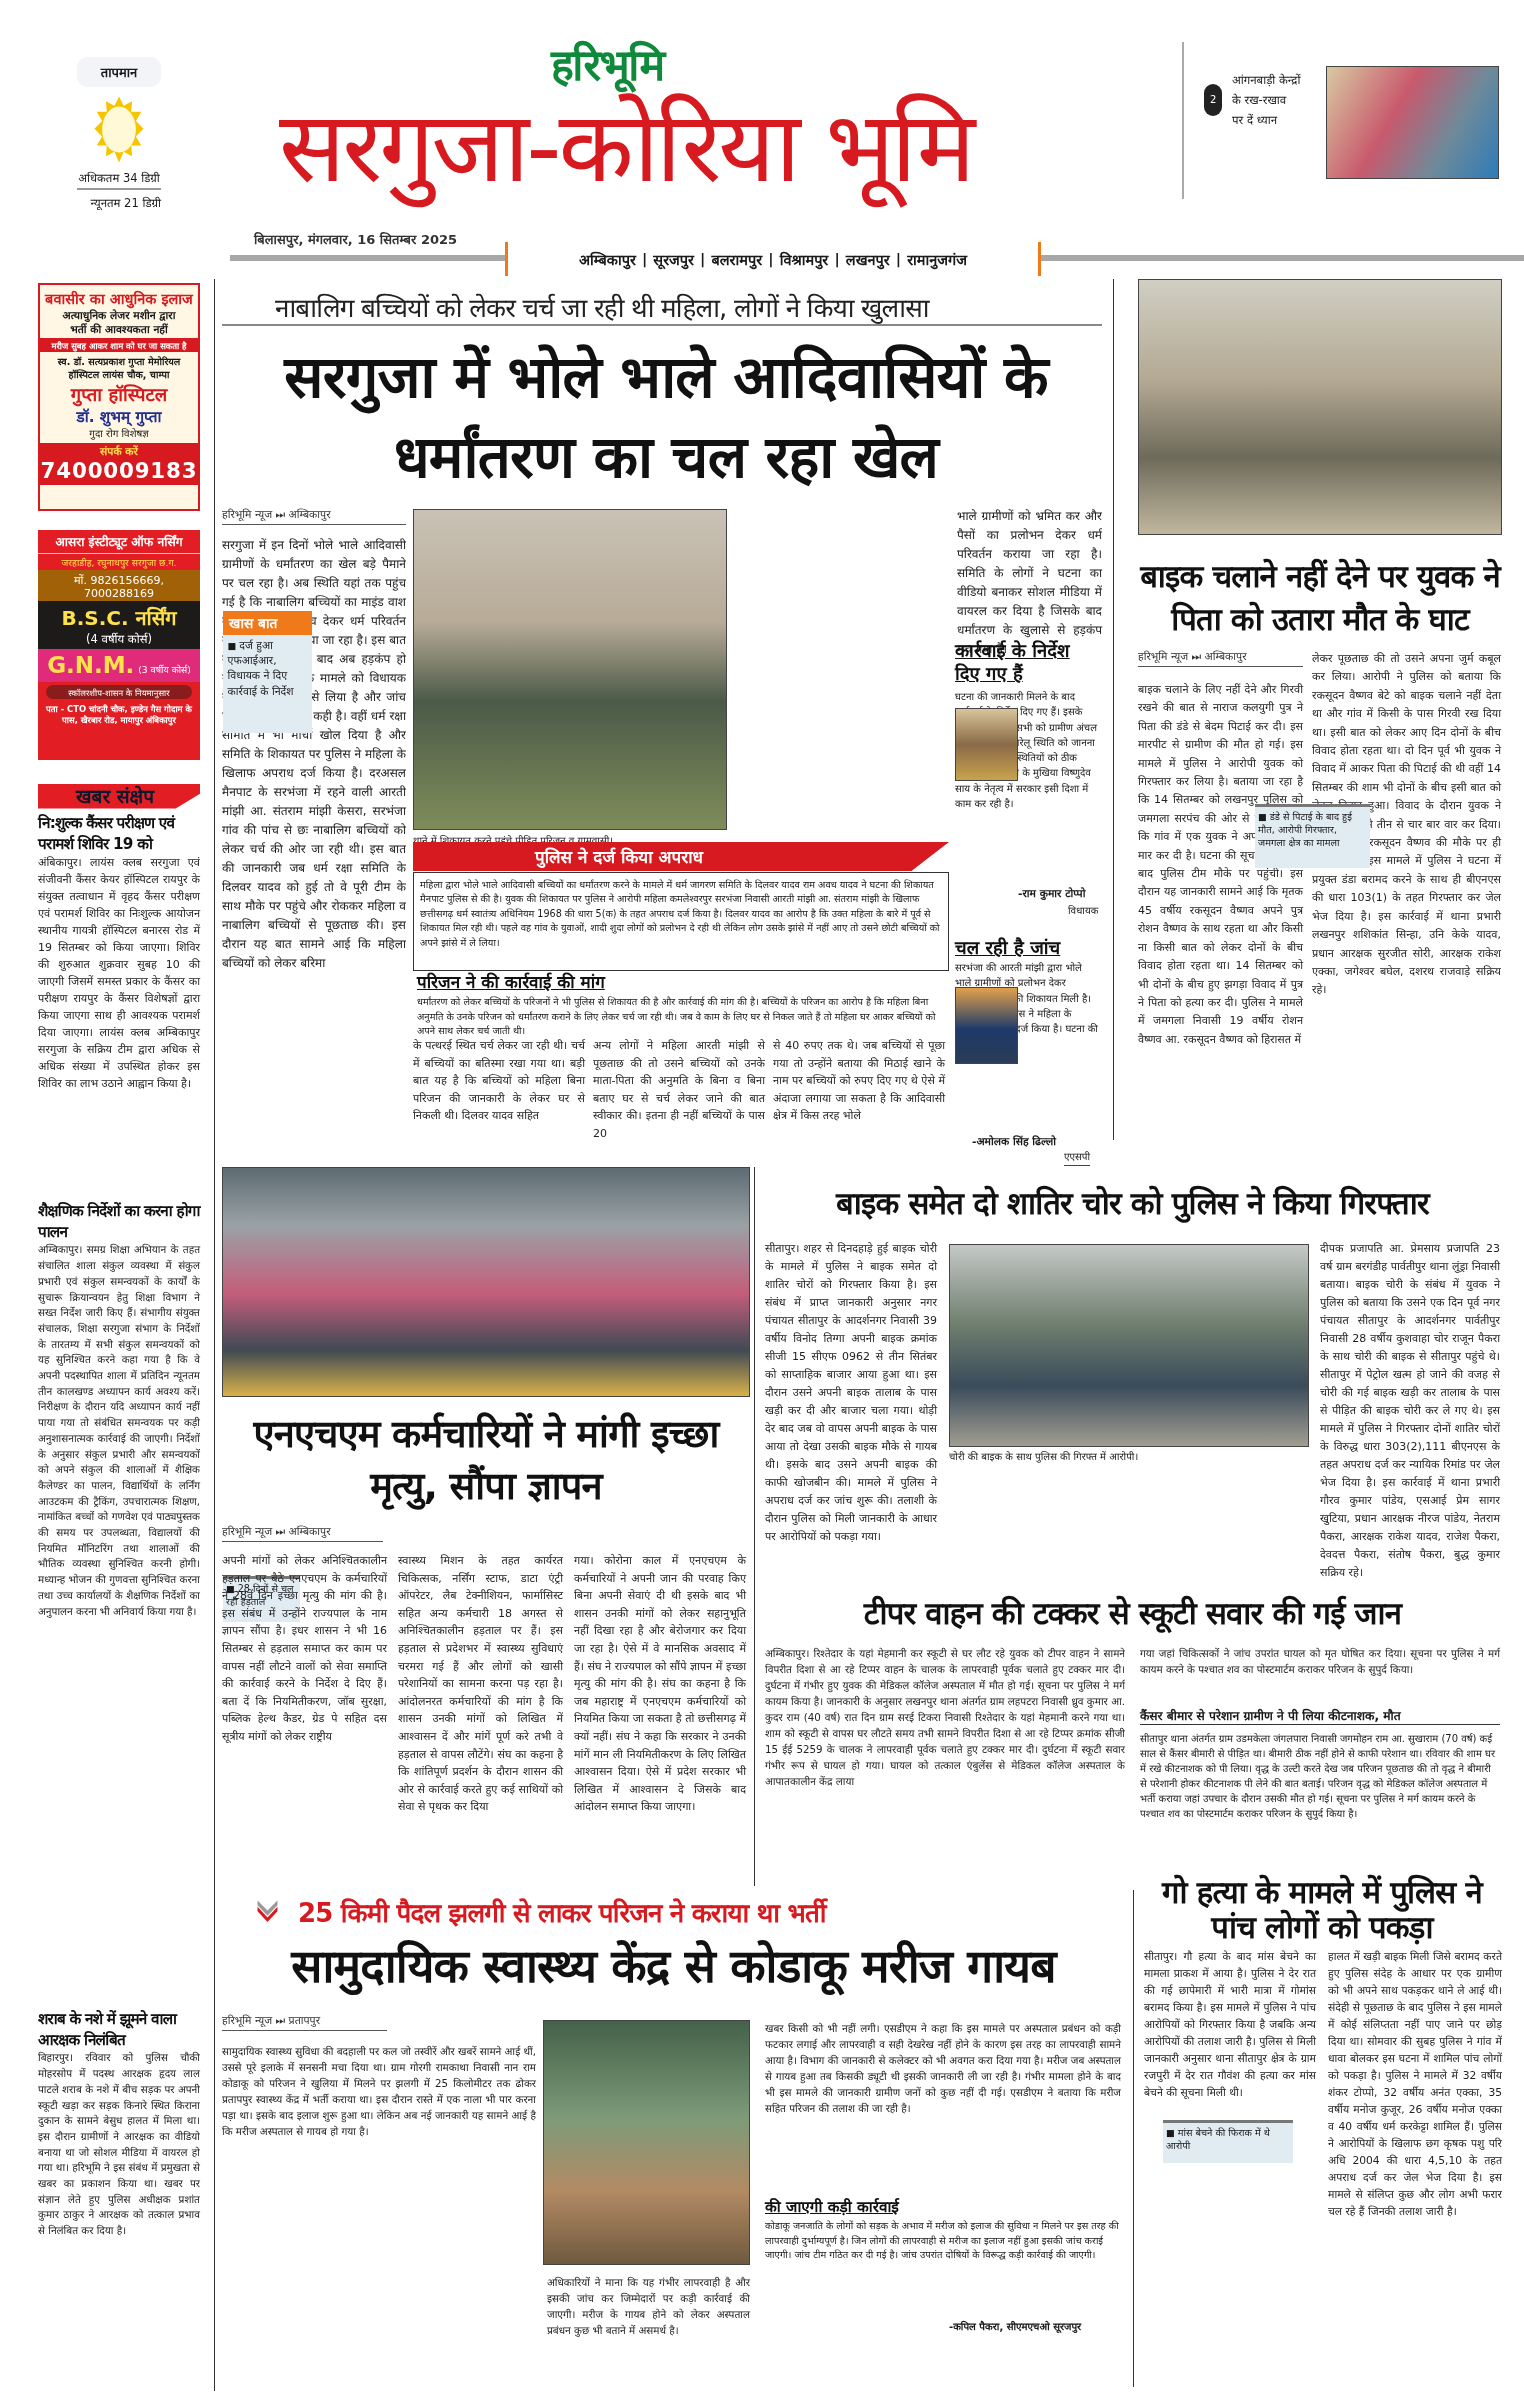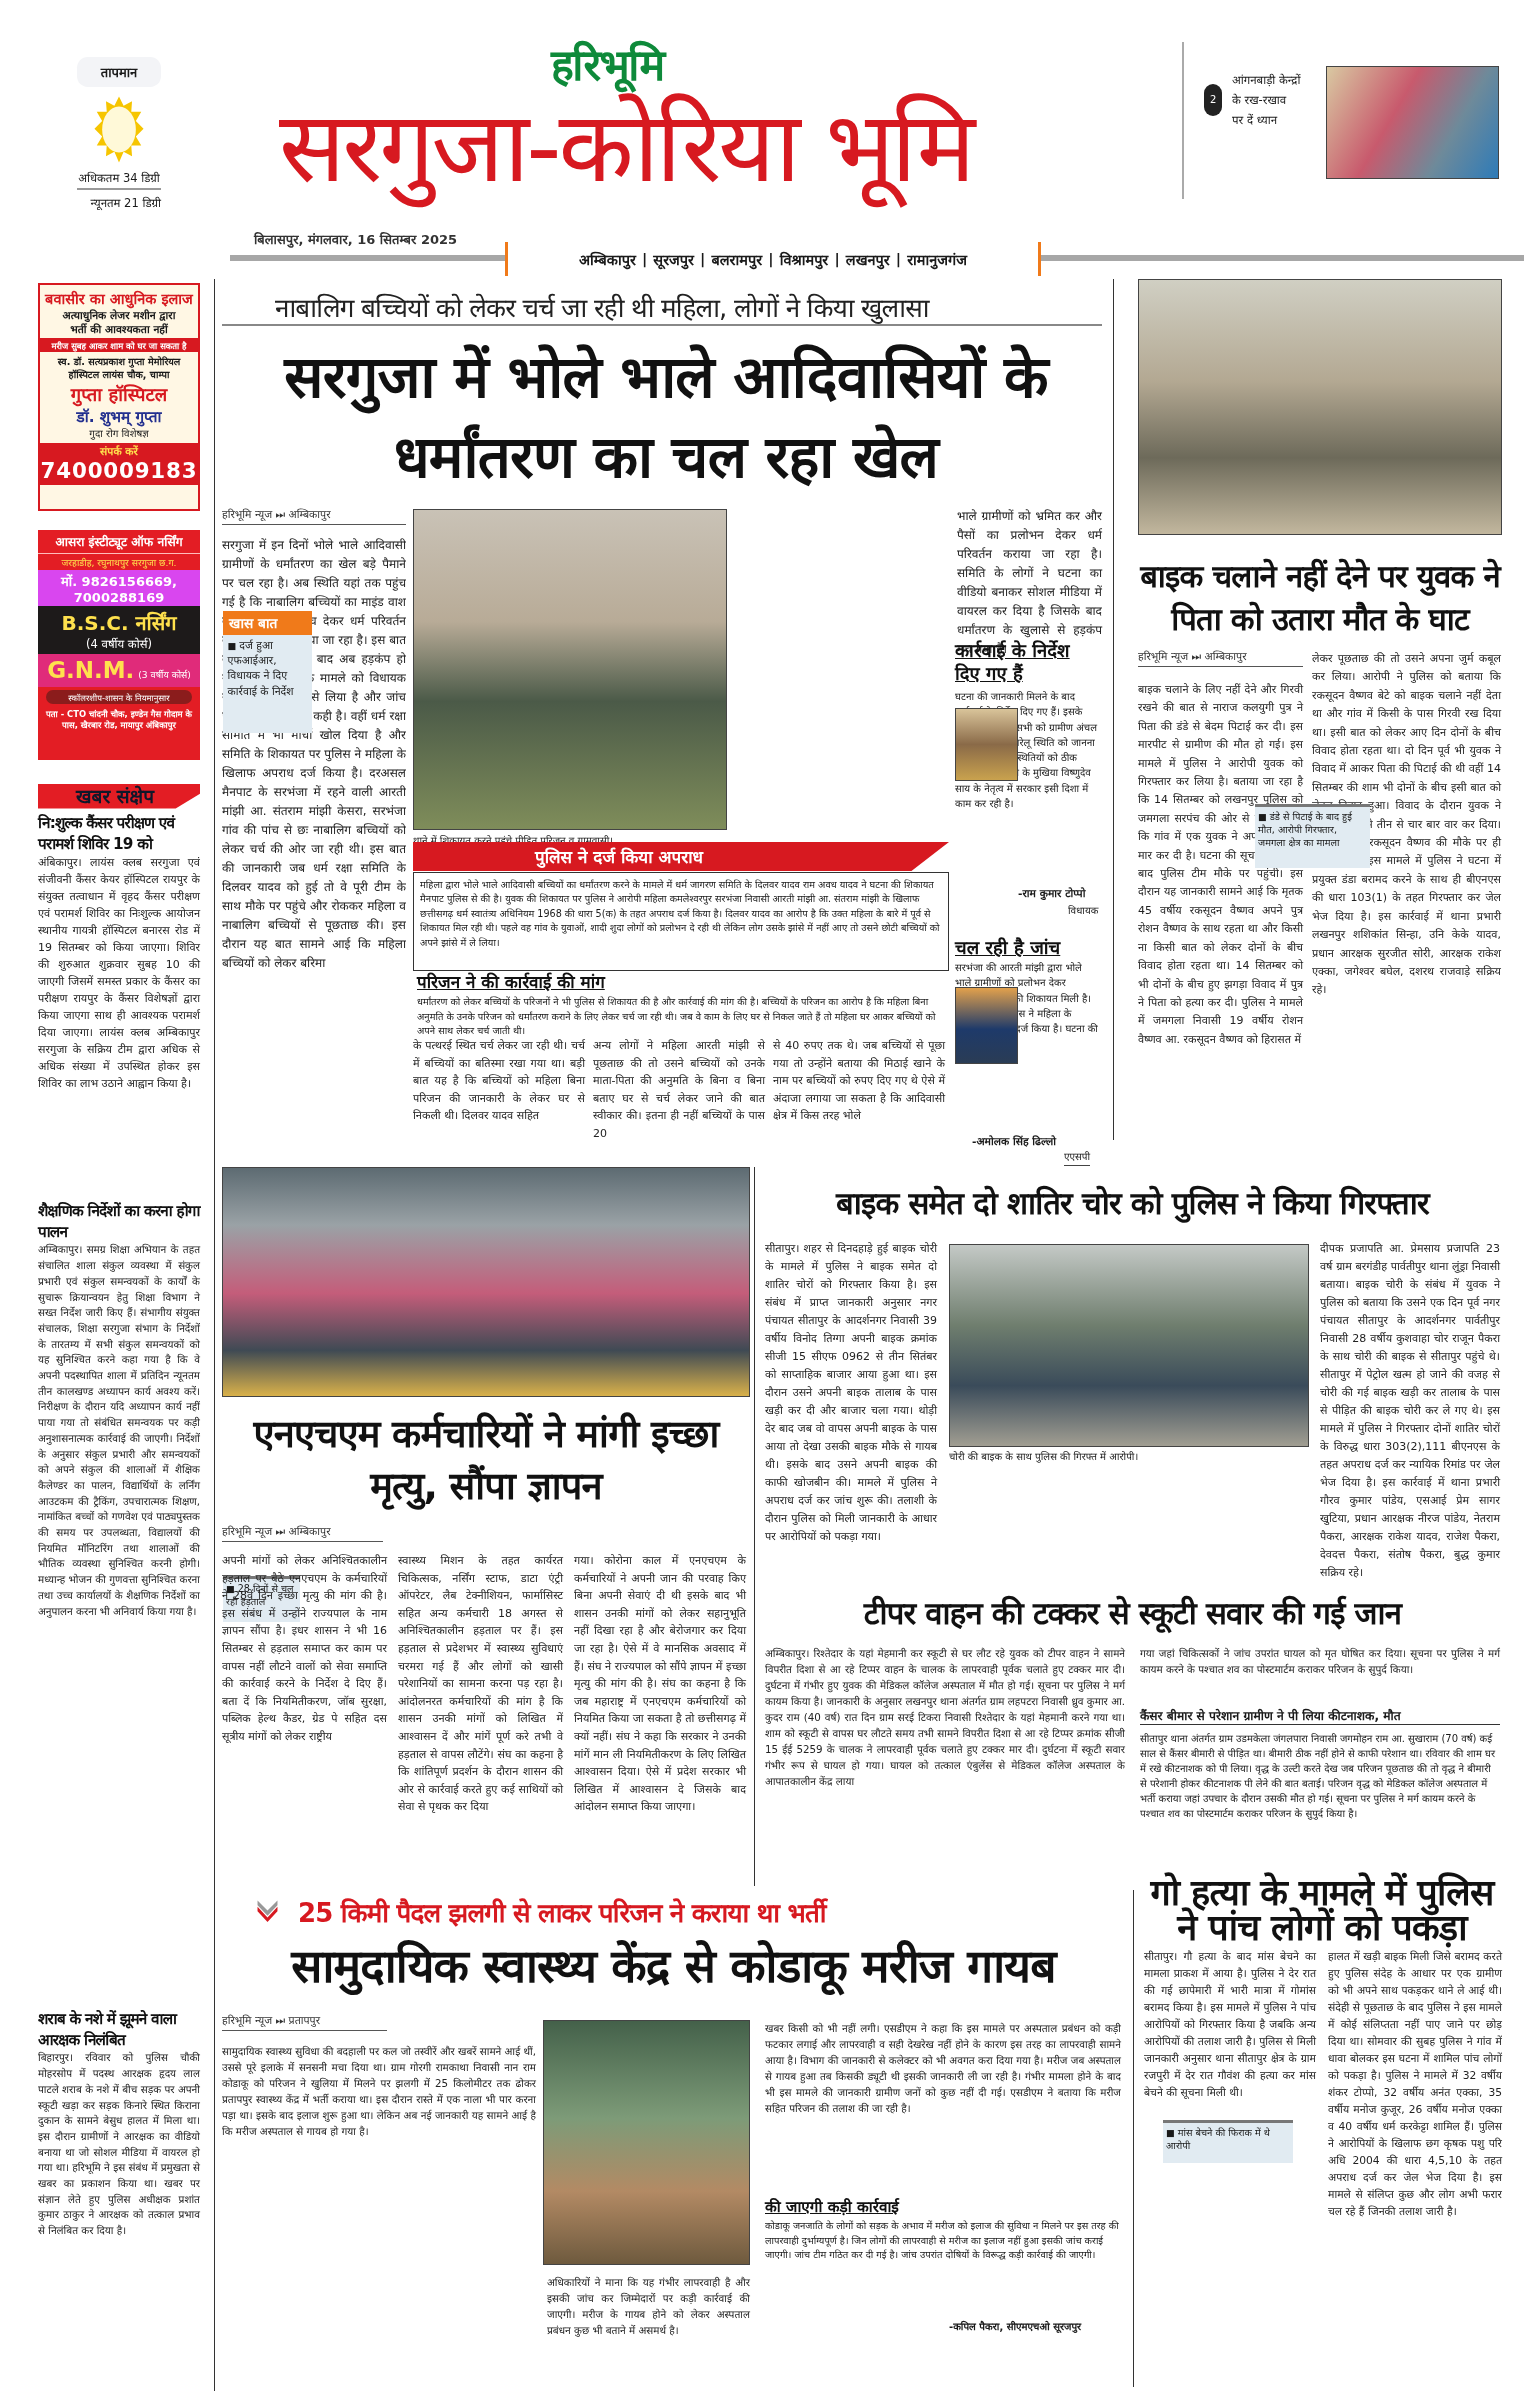--- a/index.html
+++ b/index.html
@@ -63,21 +63,21 @@
   <div style="font-size:10px">गुदा रोग विशेषज्ञ</div>
   <div style="background:#d71920;margin-top:3.1px;padding:1.5px 0">
     <div style="color:#ffe14d;font-size:10.7px;font-weight:bold">संपर्क करें</div>
     <div style="color:#fff;font-size:21.4px;font-weight:bold;letter-spacing:0.8px">7400009183</div>
   </div>
 </div>
 
 <div class="abs" style="left:38px;top:530px;width:162px;height:230px;background:#e31d24;text-align:center;color:#fff">
   <div style="font-weight:bold;font-size:12.2px;padding:3.1px 0;border-bottom:0.8px solid #fbb">आसरा इंस्टीट्यूट ऑफ नर्सिंग</div>
   <div style="color:#ffe14d;font-size:9.2px;padding:1.5px 0">जरहाडीह, रघुनाथपुर सरगुजा छ.ग.</div>
-  <div style="background:#d946ef;font-size:13px;font-weight:bold;padding:1.5px 0">मों. 9826156669, 7000288169</div>
+  <div style="background:#a16207;font-size:11px;font-weight:normal;padding:1.5px 0">मों. 9826156669, 7000288169</div>
   <div style="background:#1d1a1a;padding:3.1px 0">
     <div style="color:#ffe14d;font-weight:bold;font-size:20px">B.S.C. नर्सिंग</div>
     <div style="font-size:11.5px">(4 वर्षीय कोर्स)</div>
   </div>
   <div style="background:#e02b7a;padding:3.1px 0">
     <span style="color:#ffe14d;font-weight:bold;font-size:23px">G.N.M.</span>
     <span style="font-size:9.2px">(3 वर्षीय कोर्स)</span>
   </div>
   <div style="background:#8b1c1c;margin:3.8px 7.7px;border-radius:7px;font-size:8.4px;padding:1.5px">स्कॉलरशीप-शासन के नियमानुसार</div>
   <div style="font-size:8.4px;font-weight:bold;padding:0 3.1px">पता - CTO चांदनी चौक, इण्डेन गैस गोदाम के पास, खैरबार रोड, मायापुर अंबिकापुर</div>
@@ -195,19 +195,19 @@
 </div>
 <div class="abs txt" style="left:222px;top:2043px;width:314px;font-size:10.3px;line-height:16px">सामुदायिक स्वास्थ्य सुविधा की बदहाली पर कल जो तस्वीरें और खबरें सामने आई थीं, उससे पूरे इलाके में सनसनी मचा दिया था। ग्राम गोरगी रामकाथा निवासी नान राम कोडाकू को परिजन ने खुलिया में मिलने पर झलगी में 25 किलोमीटर तक ढोकर प्रतापपुर स्वास्थ्य केंद्र में भर्ती कराया था। इस दौरान रास्ते में एक नाला भी पार करना पड़ा था। इसके बाद इलाज शुरू हुआ था। लेकिन अब नई जानकारी यह सामने आई है कि मरीज अस्पताल से गायब हो गया है।</div>
 <div class="abs photo" style="left:543px;top:2020px;width:207px;height:245px;background:linear-gradient(180deg,#44614a,#7d9b78 40%,#b38a64 70%,#6e5a3e)"></div>
 <div class="abs txt" style="left:765px;top:2020px;width:356px;font-size:10.3px;line-height:16px">खबर किसी को भी नहीं लगी। एसडीएम ने कहा कि इस मामले पर अस्पताल प्रबंधन को कड़ी फटकार लगाई और लापरवाही व सही देखरेख नहीं होने के कारण इस तरह का लापरवाही सामने आया है। विभाग की जानकारी से कलेक्टर को भी अवगत करा दिया गया है। मरीज जब अस्पताल से गायब हुआ तब किसकी ड्यूटी थी इसकी जानकारी ली जा रही है। गंभीर मामला होने के बाद भी इस मामले की जानकारी ग्रामीण जनों को कुछ नहीं दी गई। एसडीएम ने बताया कि मरीज सहित परिजन की तलाश की जा रही है।</div>
 <div class="abs txt" style="left:547px;top:2274px;width:203px;font-size:10.3px;line-height:16px">अधिकारियों ने माना कि यह गंभीर लापरवाही है और इसकी जांच कर जिम्मेदारों पर कड़ी कार्रवाई की जाएगी। मरीज के गायब होने को लेकर अस्पताल प्रबंधन कुछ भी बताने में असमर्थ है।</div>
 <div class="abs sub-hd" style="left:765px;top:2196px;font-size:15.3px">की जाएगी कड़ी कार्रवाई</div>
 <div class="abs" style="left:765px;top:2219px;width:356px;font-size:9.6px;line-height:14.5px">कोडाकू जनजाति के लोगों को सड़क के अभाव में मरीज को इलाज की सुविधा न मिलने पर इस तरह की लापरवाही दुर्भाग्यपूर्ण है। जिन लोगों की लापरवाही से मरीज का इलाज नहीं हुआ इसकी जांच कराई जाएगी। जांच टीम गठित कर दी गई है। जांच उपरांत दोषियों के विरूद्ध कड़ी कार्रवाई की जाएगी।</div>
 <div class="abs" style="left:949px;top:2319px;font-size:10px;font-weight:bold">-कपिल पैकरा, सीएमएचओ सूरजपुर</div>
 
 <div class="abs vline" style="left:1133px;top:1890px;height:497px"></div>
-<div class="abs hl" style="left:1144px;top:1875px;width:356px;font-size:36px;line-height:35px;text-align:center">गो हत्या के मामले में पुलिस ने पांच लोगों को पकड़ा</div>
+<div class="abs hl" style="left:1144px;top:1875px;width:356px;font-size:31px;line-height:35px;text-align:center">गो हत्या के मामले में पुलिस ने पांच लोगों को पकड़ा</div>
 <div class="abs txt" style="left:1144px;top:1948px;width:172px;font-size:10.7px;line-height:17px">सीतापुर। गौ हत्या के बाद मांस बेचने का मामला प्राकश में आया है। पुलिस ने देर रात की गई छापेमारी में भारी मात्रा में गोमांस बरामद किया है। इस मामले में पुलिस ने पांच आरोपियों को गिरफ्तार किया है जबकि अन्य आरोपियों की तलाश जारी है। पुलिस से मिली जानकारी अनुसार थाना सीतापुर क्षेत्र के ग्राम रजपुरी में देर रात गौवंश की हत्या कर मांस बेचने की सूचना मिली थी।</div>
 <div class="abs" style="left:1163px;top:2120px;width:130px;height:43px;background:#e1ebf2;border-top:3.1px solid #777;padding:3.1px">
   <div class="bullet" style="font-size:9.6px;line-height:13px">मांस बेचने की फिराक में थे आरोपी</div>
 </div>
 <div class="abs txt" style="left:1328px;top:1948px;width:174px;font-size:10.7px;line-height:17px">हालत में खड़ी बाइक मिली जिसे बरामद करते हुए पुलिस संदेह के आधार पर एक ग्रामीण को भी अपने साथ पकड़कर थाने ले आई थी। संदेही से पूछताछ के बाद पुलिस ने इस मामले में कोई संलिप्तता नहीं पाए जाने पर छोड़ दिया था। सोमवार की सुबह पुलिस ने गांव में धावा बोलकर इस घटना में शामिल पांच लोगों को पकड़ा है। पुलिस ने मामले में 32 वर्षीय शंकर टोप्पो, 32 वर्षीय अनंत एक्का, 35 वर्षीय मनोज कुजूर, 26 वर्षीय मनोज एक्का व 40 वर्षीय धर्म करकेट्टा शामिल हैं। पुलिस ने आरोपियों के खिलाफ छग कृषक पशु परि अधि 2004 की धारा 4,5,10 के तहत अपराध दर्ज कर जेल भेज दिया है। इस मामले से संलिप्त कुछ और लोग अभी फरार चल रहे हैं जिनकी तलाश जारी है।</div>
 
 
 </body></html>

